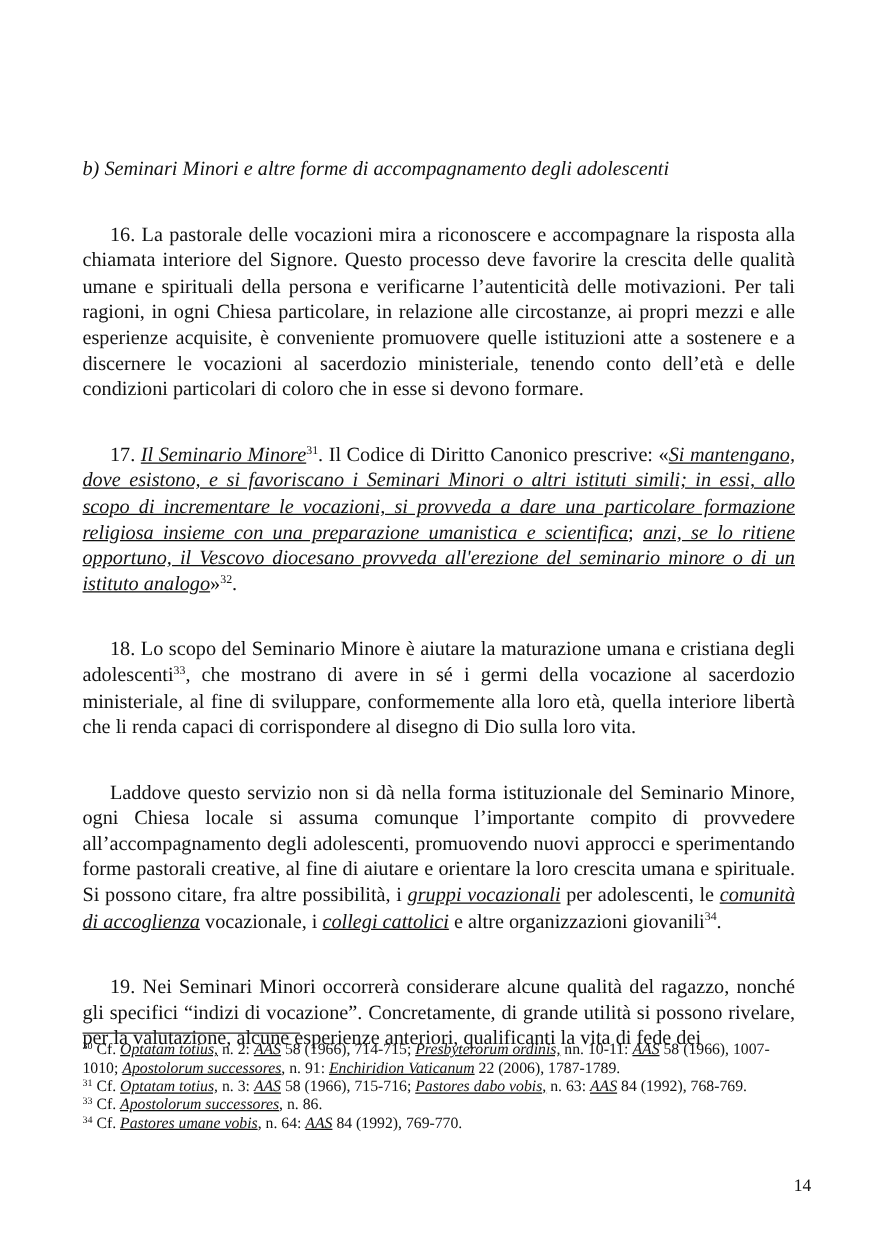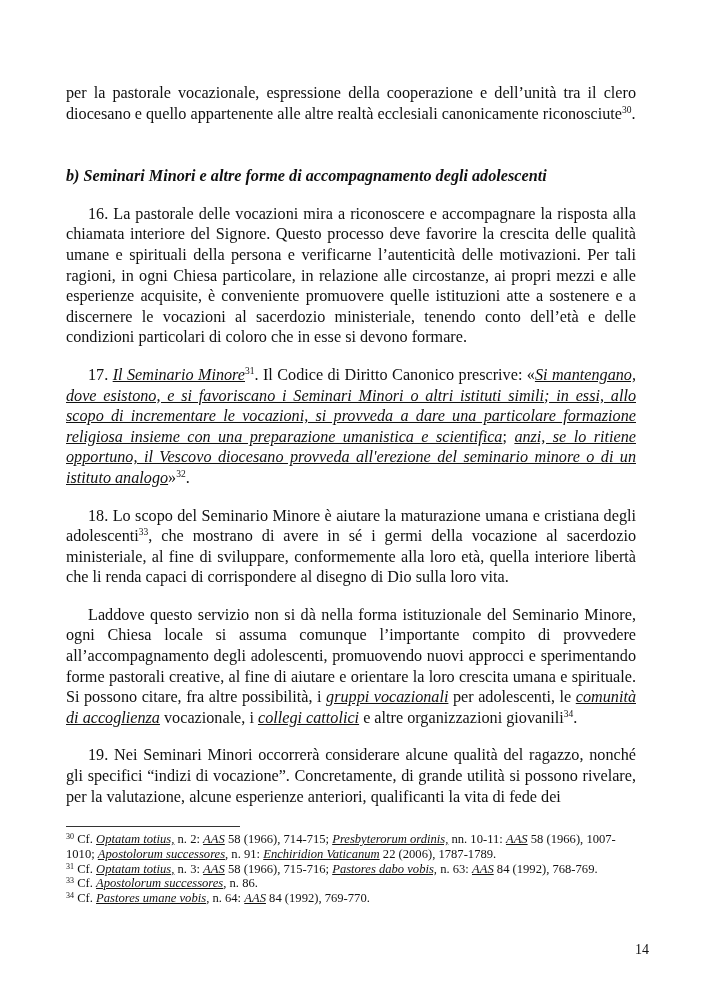--- a/index.html
+++ b/index.html
@@ -21,25 +21,25 @@
       top: 83px;
       width: 570px;
     }
     .p {
       font-size: 16.2px;
       line-height: 20.6px;
       text-align: justify;
       margin: 0;
     }
     .indent { text-indent: 22px; }
-    .gap-para { margin-top: 17px; }
+    .gap-para { margin-top: 32px; }
     .heading {
       font-size: 16.2px;
       line-height: 20.6px;
-      font-weight: bold;
+      font-weight: normal;
       font-style: italic;
       margin: 42px 0 0 0;
     }
     sup {
       font-size: 9.5px;
       line-height: 0;
       vertical-align: 6px;
     }
     em { font-style: italic; text-decoration: underline; }
     .footnotes {
@@ -69,21 +69,20 @@
       left: 635px;
       top: 942px;
       font-size: 14px;
     }
   </style>
 </head>
 <body>
 
 <div class="page">
 
-  <p class="p"><span>per la pastorale vocazionale, espressione della cooperazione e dell’unità tra il clero diocesano e quello appartenente alle altre realtà ecclesiali canonicamente riconosciute</span><sup>30</sup><span>.</span></p>
 
   <h3 class="heading">b) Seminari Minori e altre forme di accompagnamento degli adolescenti</h3>
 
   <p class="p indent gap-para">16. La pastorale delle vocazioni mira a riconoscere e accompagnare la risposta alla chiamata interiore del Signore. Questo processo deve favorire la crescita delle qualità umane e spirituali della persona e verificarne l’autenticità delle motivazioni. Per tali ragioni, in ogni Chiesa particolare, in relazione alle circostanze, ai propri mezzi e alle esperienze acquisite, è conveniente promuovere quelle istituzioni atte a sostenere e a discernere le vocazioni al sacerdozio ministeriale, tenendo conto dell’età e delle condizioni particolari di coloro che in esse si devono formare.</p>
 
   <p class="p indent gap-para"><span>17. </span><em>Il Seminario Minore</em><sup>31</sup><span>. Il Codice di Diritto Canonico prescrive: «</span><em>Si mantengano, dove esistono, e si favoriscano i Seminari Minori o altri istituti simili; in essi, allo scopo di incrementare le vocazioni, si provveda a dare una particolare formazione religiosa insieme con una preparazione umanistica e scientifica</em><span>; </span><em>anzi, se lo ritiene opportuno, il Vescovo diocesano provveda all'erezione del seminario minore o di un istituto analogo</em><span>»</span><sup>32</sup><span>.</span></p>
 
   <p class="p indent gap-para"><span>18. Lo scopo del Seminario Minore è aiutare la maturazione umana e cristiana degli adolescenti</span><sup>33</sup><span>, che mostrano di avere in sé i germi della vocazione al sacerdozio ministeriale, al fine di sviluppare, conformemente alla loro età, quella interiore libertà che li renda capaci di corrispondere al disegno di Dio sulla loro vita.</span></p>
 
   <p class="p indent gap-para"><span>Laddove questo servizio non si dà nella forma istituzionale del Seminario Minore, ogni Chiesa locale si assuma comunque l’importante compito di provvedere all’accompagnamento degli adolescenti, promuovendo nuovi approcci e sperimentando forme pastorali creative, al fine di aiutare e orientare la loro crescita umana e spirituale. Si possono citare, fra altre possibilità, i </span><em>gruppi vocazionali</em><span> per adolescenti, le </span><em>comunità di accoglienza</em><span> vocazionale, i </span><em>collegi cattolici</em><span> e altre organizzazioni giovanili</span><sup>34</sup><span>.</span></p>

